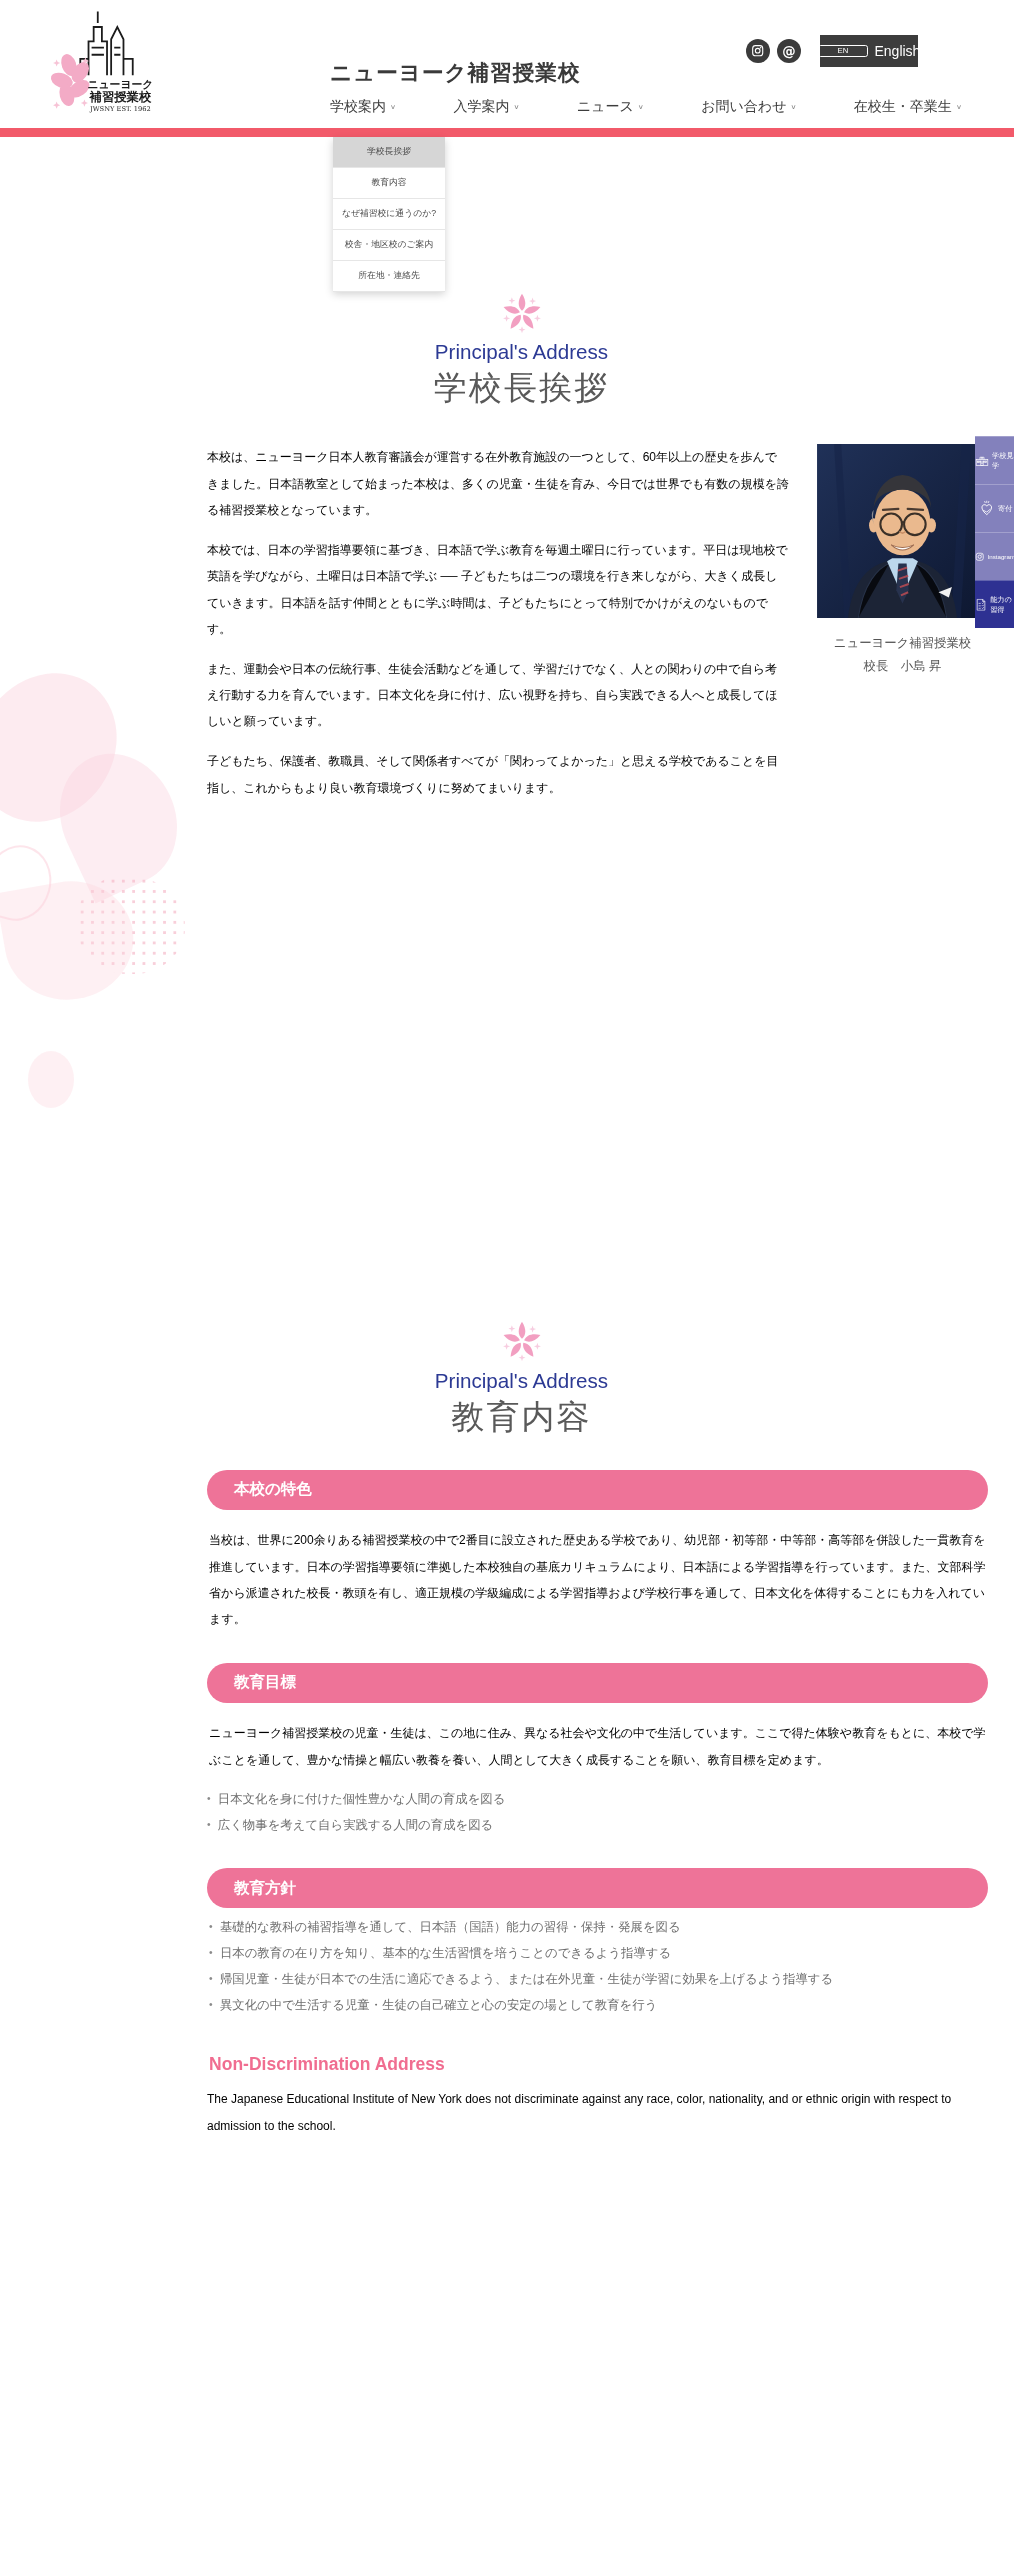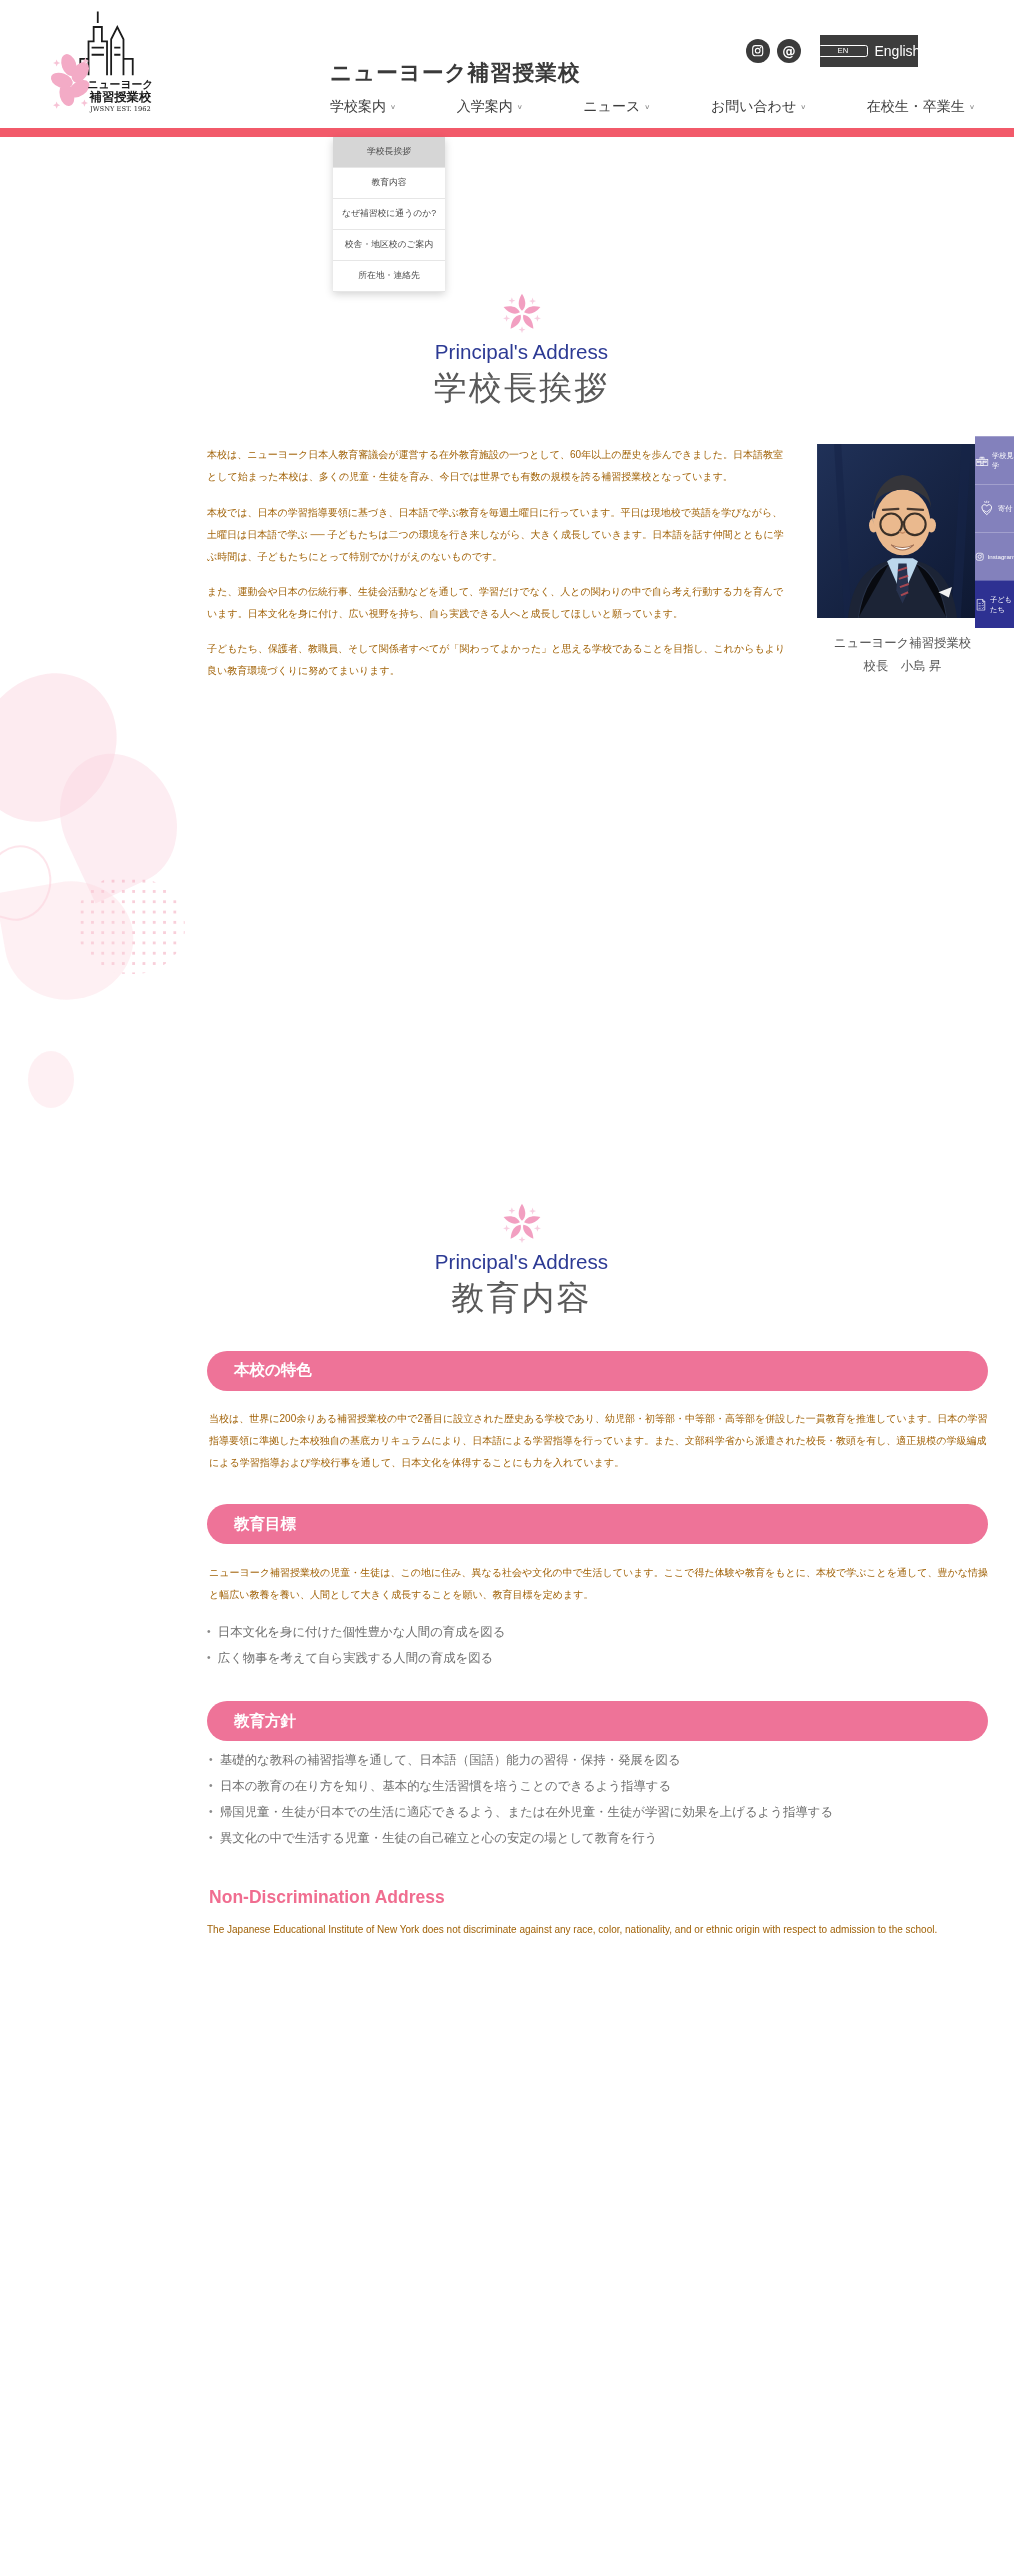--- a/index.html
+++ b/index.html
@@ -4,21 +4,21 @@
 <style>
   html,body{margin:0;padding:0;}
   body{
     width:1015px;height:3820px;position:relative;background:#fff;
     font-family:"Liberation Sans","DejaVu Sans",sans-serif;color:#6e6e6e;overflow:hidden;
   }
   
   .header{position:absolute;top:0;left:0;right:0;height:128px;background:#fff;z-index:30;}
   .logo{position:absolute;left:44px;top:9.3px;width:124px;height:109px;color:#1c1c1c;cursor:pointer;}
   .site-title{position:absolute;left:330px;top:58px;font-size:21.6px;font-weight:bold;color:#3a3a3a;letter-spacing:1px;}
-  .nav{position:absolute;left:330px;right:40px;top:98px;display:flex;justify-content:space-between;font-size:14px;color:#3d3d3d;}
+  .nav{position:absolute;left:330px;right:53px;top:98px;display:flex;justify-content:space-between;font-size:14px;color:#3d3d3d;}
   .nav-item{display:flex;align-items:center;gap:4.1px;cursor:pointer;}
   .chev{font-size:8.2px;color:#8a8a8a;transform:scaleY(.8);}
   .soc-circle{position:absolute;top:39px;width:24px;height:24px;border-radius:50%;background:#3b3b3b;color:#fff;
     display:flex;align-items:center;justify-content:center;cursor:pointer;}
   .soc-ig{left:746px;}
   .soc-th{left:777px;font-size:13.4px;font-weight:bold;font-family:"DejaVu Sans",sans-serif;}
   .lang-btn{position:absolute;left:820px;top:35px;width:98px;height:32px;background:#3c3c3c;color:#fff;
     display:flex;align-items:center;justify-content:center;gap:6.2px;font-size:14px;cursor:pointer;}
   .en-badge{border:1px solid #fff;border-radius:2.6px;font-size:7.7px;padding:1px 19px;line-height:1;}
   .accent-bar{position:absolute;top:128px;left:0;right:0;height:9.3px;background:#f25a6a;z-index:31;}
@@ -28,21 +28,21 @@
   .dd-item{height:30px;display:flex;align-items:center;justify-content:center;background:#fff;
     border-bottom:0.5px solid #e6e6e6;cursor:pointer;text-align:center;}
   .dd-item.active{background:#d6d6d6;}
   
   .section{position:absolute;left:0;right:0;padding-left:28px;}
   .sec-head{text-align:center;}
   .sak{width:44px;height:44px;display:inline-block;}
   .sub-en{font-size:20.6px;color:#2c3a94;margin:3.1px 0 2.1px;font-weight:500;}
   .sec-title{font-size:33px;color:#595959;font-weight:500;margin:0;letter-spacing:2.1px;}
   .content{position:relative;margin:0 auto;width:781px;margin-left:179px;}
-  .jp{font-size:10px;line-height:2.2;color:#a16207;}
+  .jp{font-size:12px;line-height:2.2;color:#000000;}
   .jp p{margin:0 0 13.4px 0;}
   .row1{display:flex;gap:28px;margin-top:33px;}
   .col-text{width:582px;}
   .photo-wrap{width:171px;}
   .photo{width:171px;height:174px;display:block;}
   .caption{font-size:12.4px;color:#555;text-align:center;line-height:1.9;margin-top:13.4px;}
   .banner{height:40px;border-radius:20.6px;color:#fff;font-size:15.5px;font-weight:bold;
     display:flex;align-items:center;padding:0 27px;box-sizing:border-box;}
   .banner.pink{background:#ee7398;}
   .after-banner{margin:17.5px 0 0 2.1px;}
@@ -263,21 +263,21 @@
   <div class="f-tile">
     <svg style="color:#fff" viewBox="0 0 34 34" width="17.5" height="17.5">
         <use href="#sym-ig"></use>
       </svg>
     <span style="font-size:6.2px">Instagram</span>
   </div>
   <div class="f-tile dark">
     <svg viewBox="0 0 34 34" width="17.5" height="17.5">
         <use href="#sym-doc"></use>
       </svg>
-    <span>子どもたち</span>
+    <span>能力の習得</span>
   </div>
 </div>
 
 <section class="section z2" style="top:291px;">
   <div class="sec-head">
     <svg class="sak" viewBox="0 0 86 86" width="44" height="44">
         <use href="#sym-sakura"></use>
       </svg>
     <div class="sub-en">Principal's Address</div>
     <h1 class="sec-title">学校長挨拶</h1>

